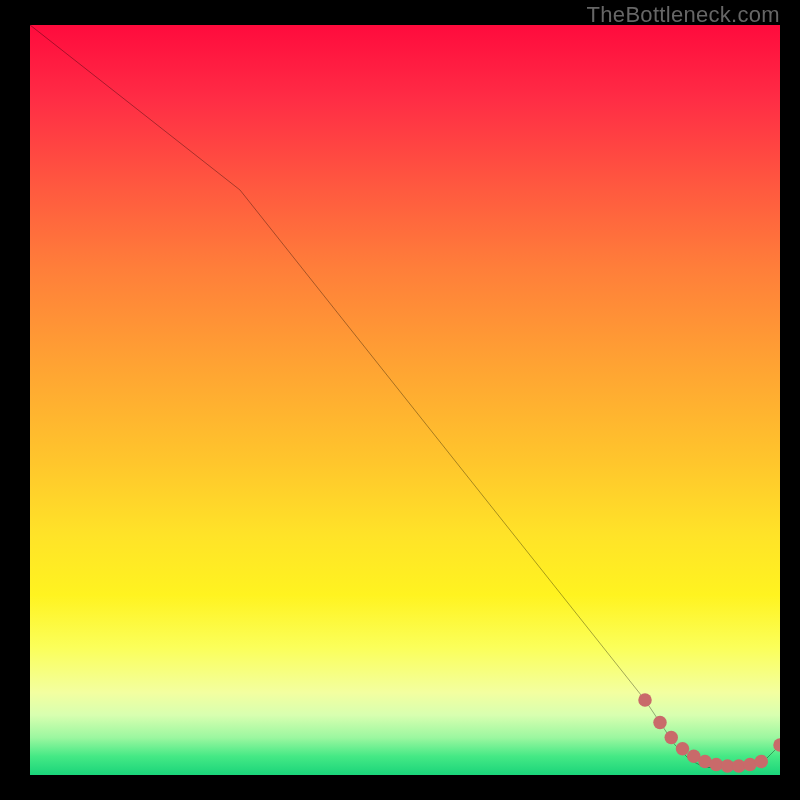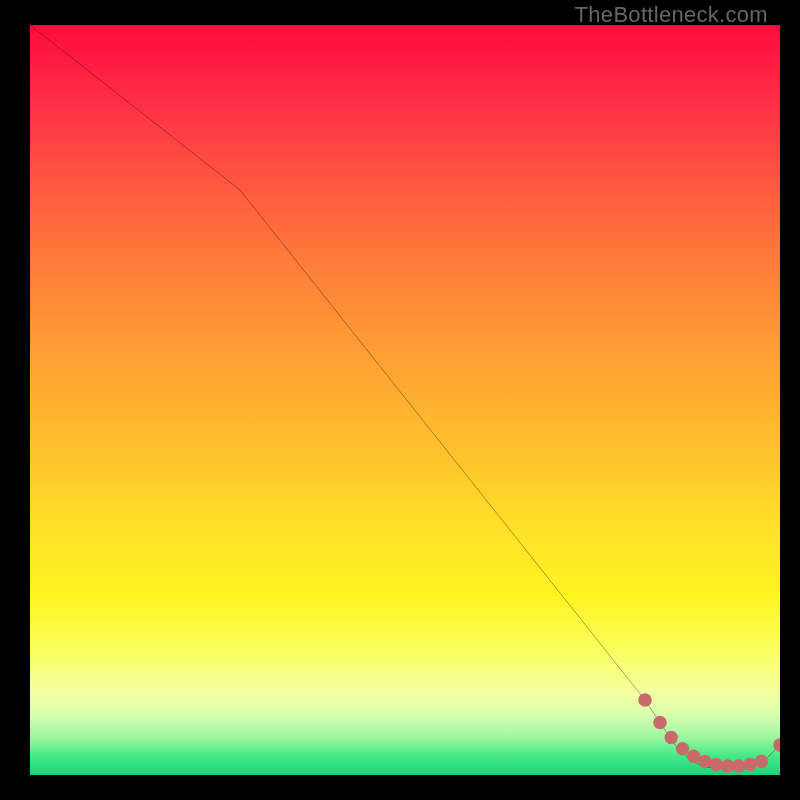--- a/index.html
+++ b/index.html
@@ -13,21 +13,21 @@
   }
   .frame {
     position: relative;
     width: 800px;
     height: 800px;
     background: #000;
   }
   .watermark {
     position: absolute;
     top: 2px;
-    right: 32px;
+    right: 20px;
     color: #666;
     font-size: 22px;
     font-weight: 500;
     letter-spacing: 0.3px;
     z-index: 3;
   }
   .plot {
     position: absolute;
     left: 30px;
     top: 25px;

